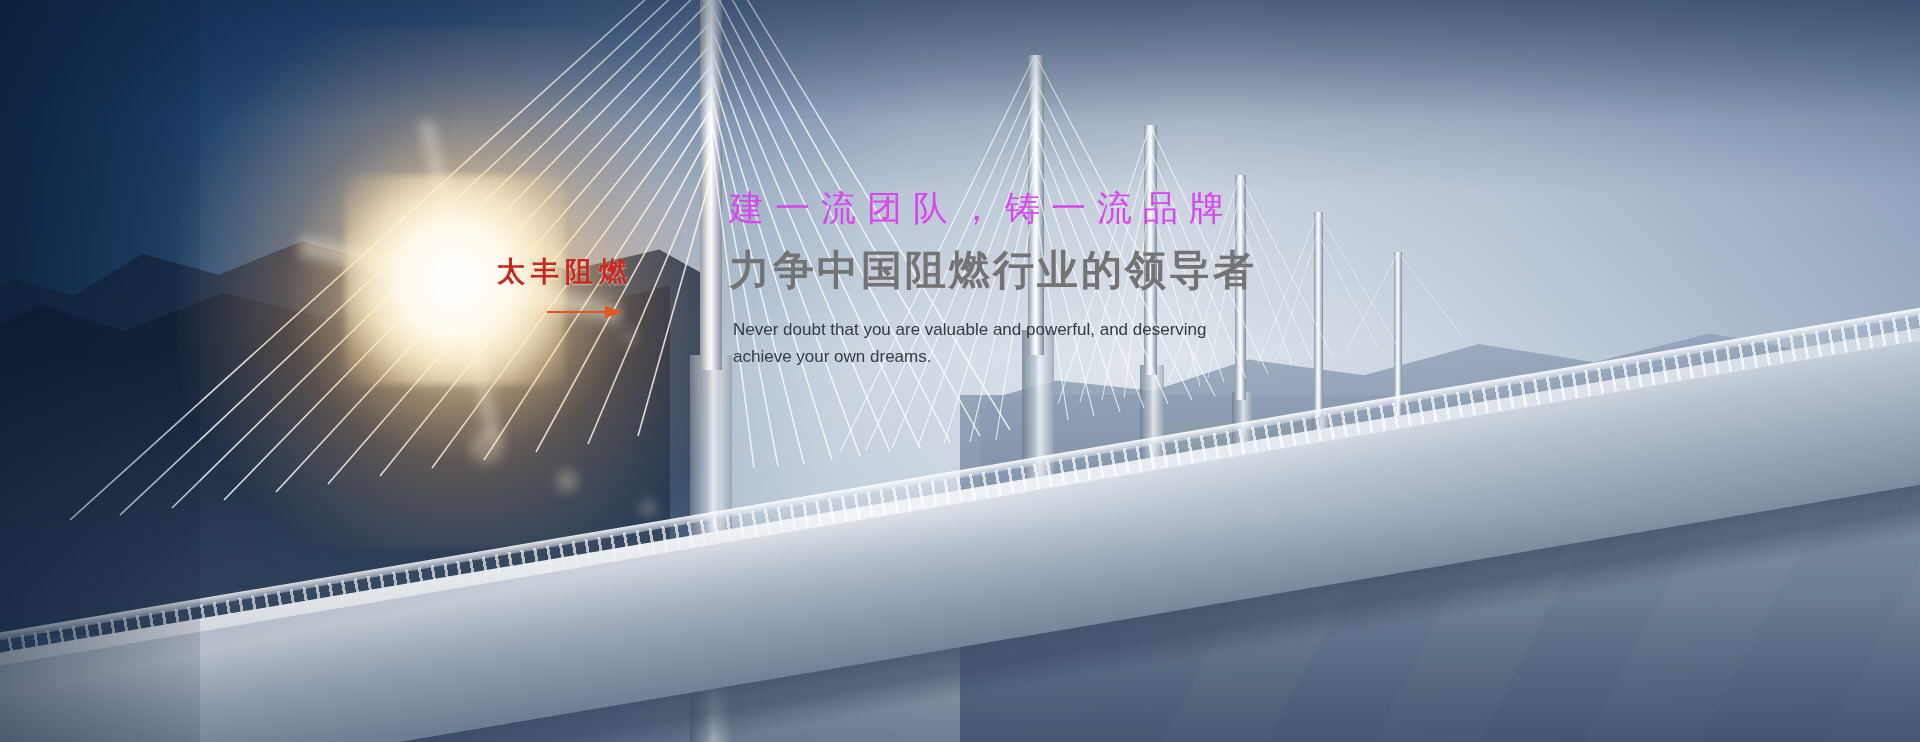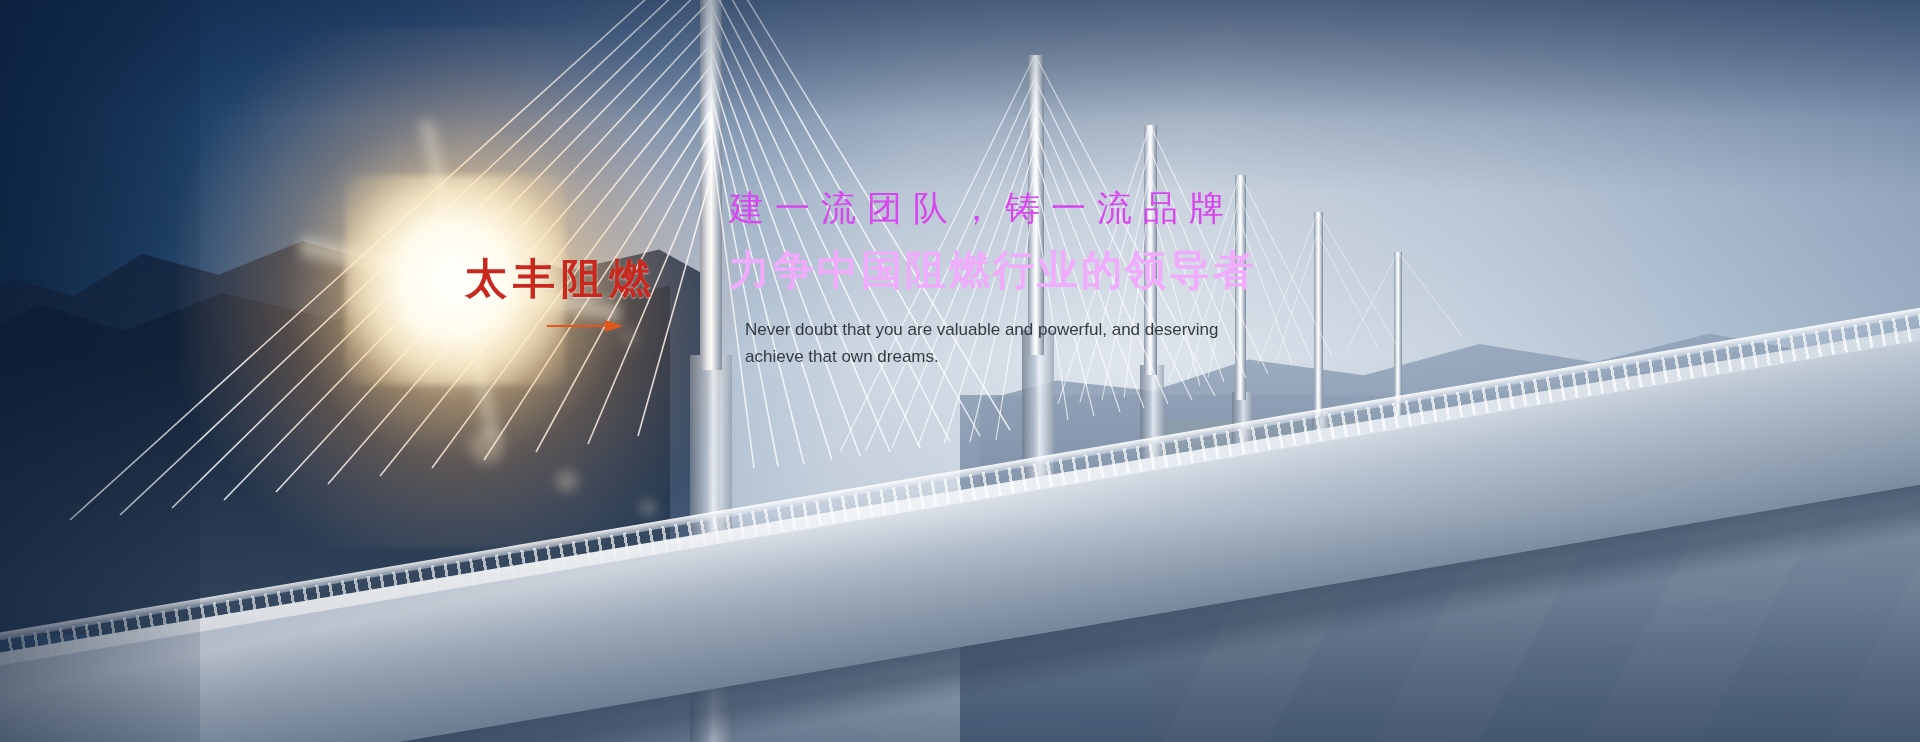--- a/index.html
+++ b/index.html
@@ -130,49 +130,50 @@
   .top-shade{
     position:absolute;left:0;top:0;width:1920px;height:120px;
     background:linear-gradient(180deg,rgba(12,30,58,.35),rgba(12,30,58,0));
   }
 
   
   .content{position:absolute;left:0;top:0;width:1920px;height:742px;}
 
   .logo-block{position:absolute;left:465px;top:258px;width:200px;text-align:left;}
   .logo-text{
-    font-size:42px;font-weight:bold;letter-spacing:6px;line-height:1;
+    font-size:28px;font-weight:bold;letter-spacing:6px;line-height:1;
     color:#c8281e;
     text-shadow:0 1px 2px rgba(255,255,255,.6);
     white-space:nowrap;
+    text-align:center;
   }
   .logo-arrow{position:relative;margin-top:20px;margin-left:82px;width:78px;height:12px;}
   .logo-arrow .bar{position:absolute;left:0;top:5px;width:66px;height:2px;background:#e2571b;}
   .logo-arrow .head{
     position:absolute;left:58px;top:0;width:0;height:0;
     border-left:18px solid #e2571b;border-top:6px solid transparent;border-bottom:6px solid transparent;
   }
 
   .text-block{position:absolute;left:729px;top:190px;width:620px;}
 
   .headline-1{
     font-family:"Liberation Serif",serif;
     font-size:35px;line-height:1.1;color:#d946ef;
     letter-spacing:11px;font-weight:400;white-space:nowrap;
     margin:0 0 18px 0;
   }
   .headline-2{
     font-family:"Liberation Sans",sans-serif;
-    font-size:41px;line-height:1.15;color:#f0abfc;
+    font-size:41px;line-height:1.15;color:#737373;
     letter-spacing:3px;font-weight:bold;white-space:nowrap;
     margin:0 0 22px 0;
   }
   .body-text{
     font-size:17px;line-height:1.62;color:#343a42;
-    margin:16px;max-width:565px;
+    margin:4px;max-width:565px;
   }
   .body-text .ln{display:block;}
   .body-text .ln.indent{text-indent:6px;}
 </style>
 </head>
 <body>
 
 <div class="stage">
 
   <div class="sky"></div>
@@ -301,18 +302,18 @@
         <span class="bar"></span>
         <span class="head"></span>
       </div>
     </div>
 
     <div class="text-block">
       <h2 class="headline-1">建一流团队，铸一流品牌</h2>
       <h1 class="headline-2">力争中国阻燃行业的领导者</h1>
       <p class="body-text">
         <span class="ln">Never doubt that you are valuable and powerful, and deserving</span>
-        <span class="ln">achieve that own dreams.</span>
+        <span class="ln">achieve your own dreams.</span>
       </p>
     </div>
 
   </div>
 </div>
 
 </body></html>

